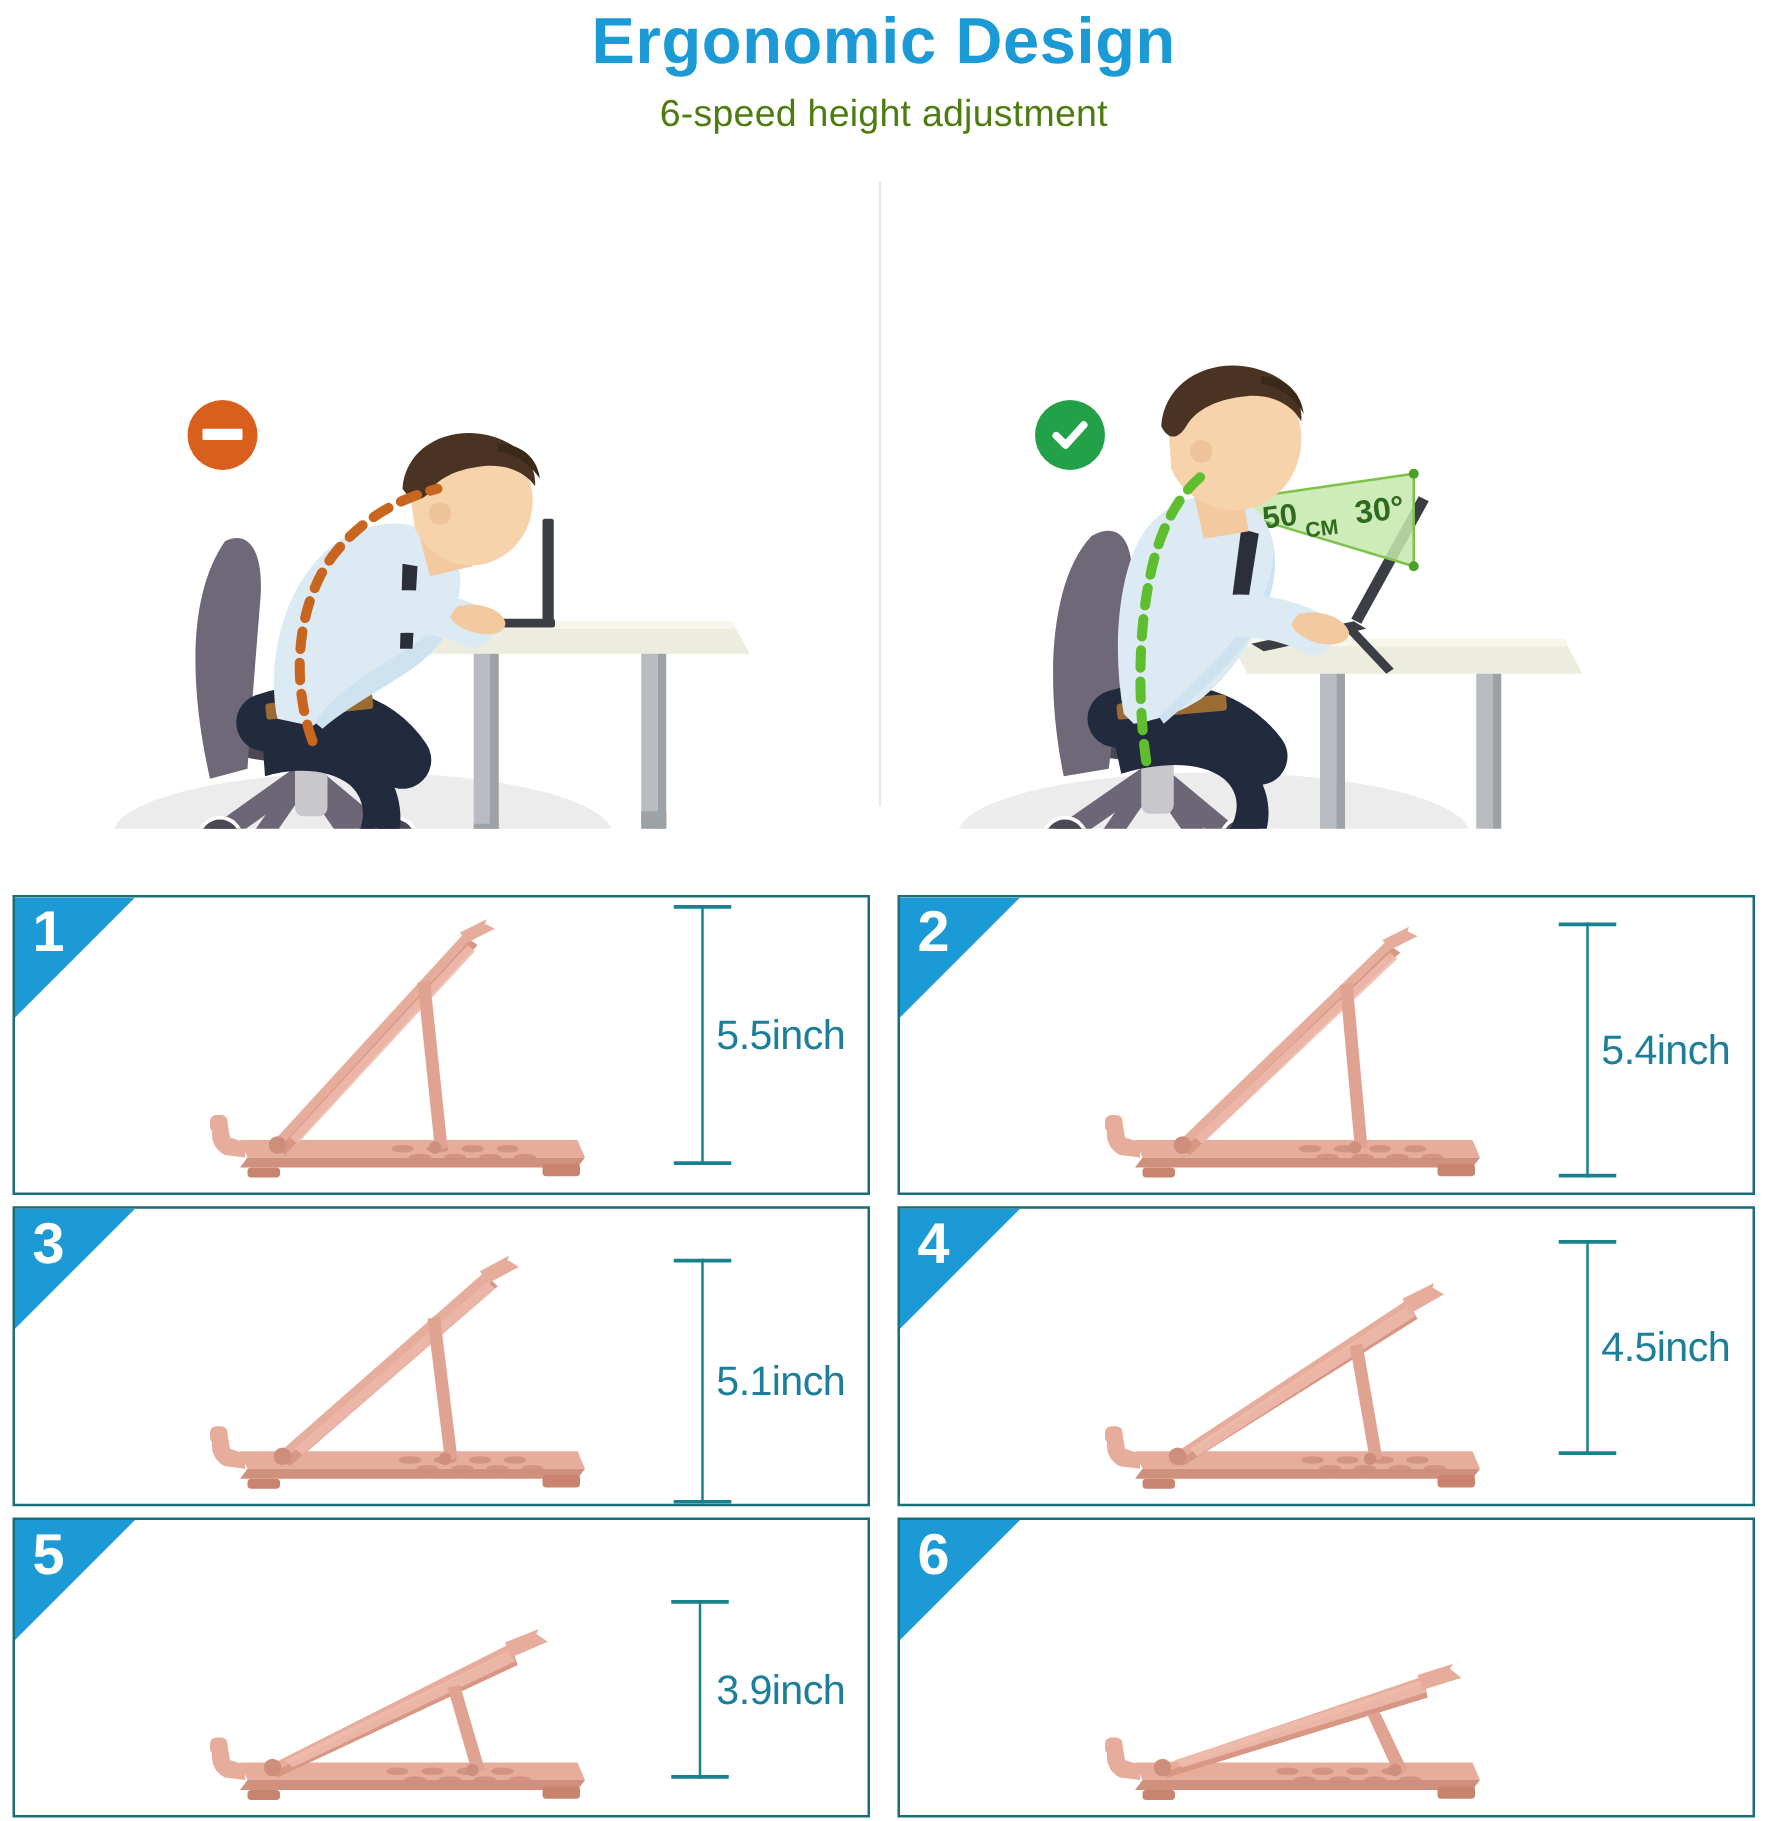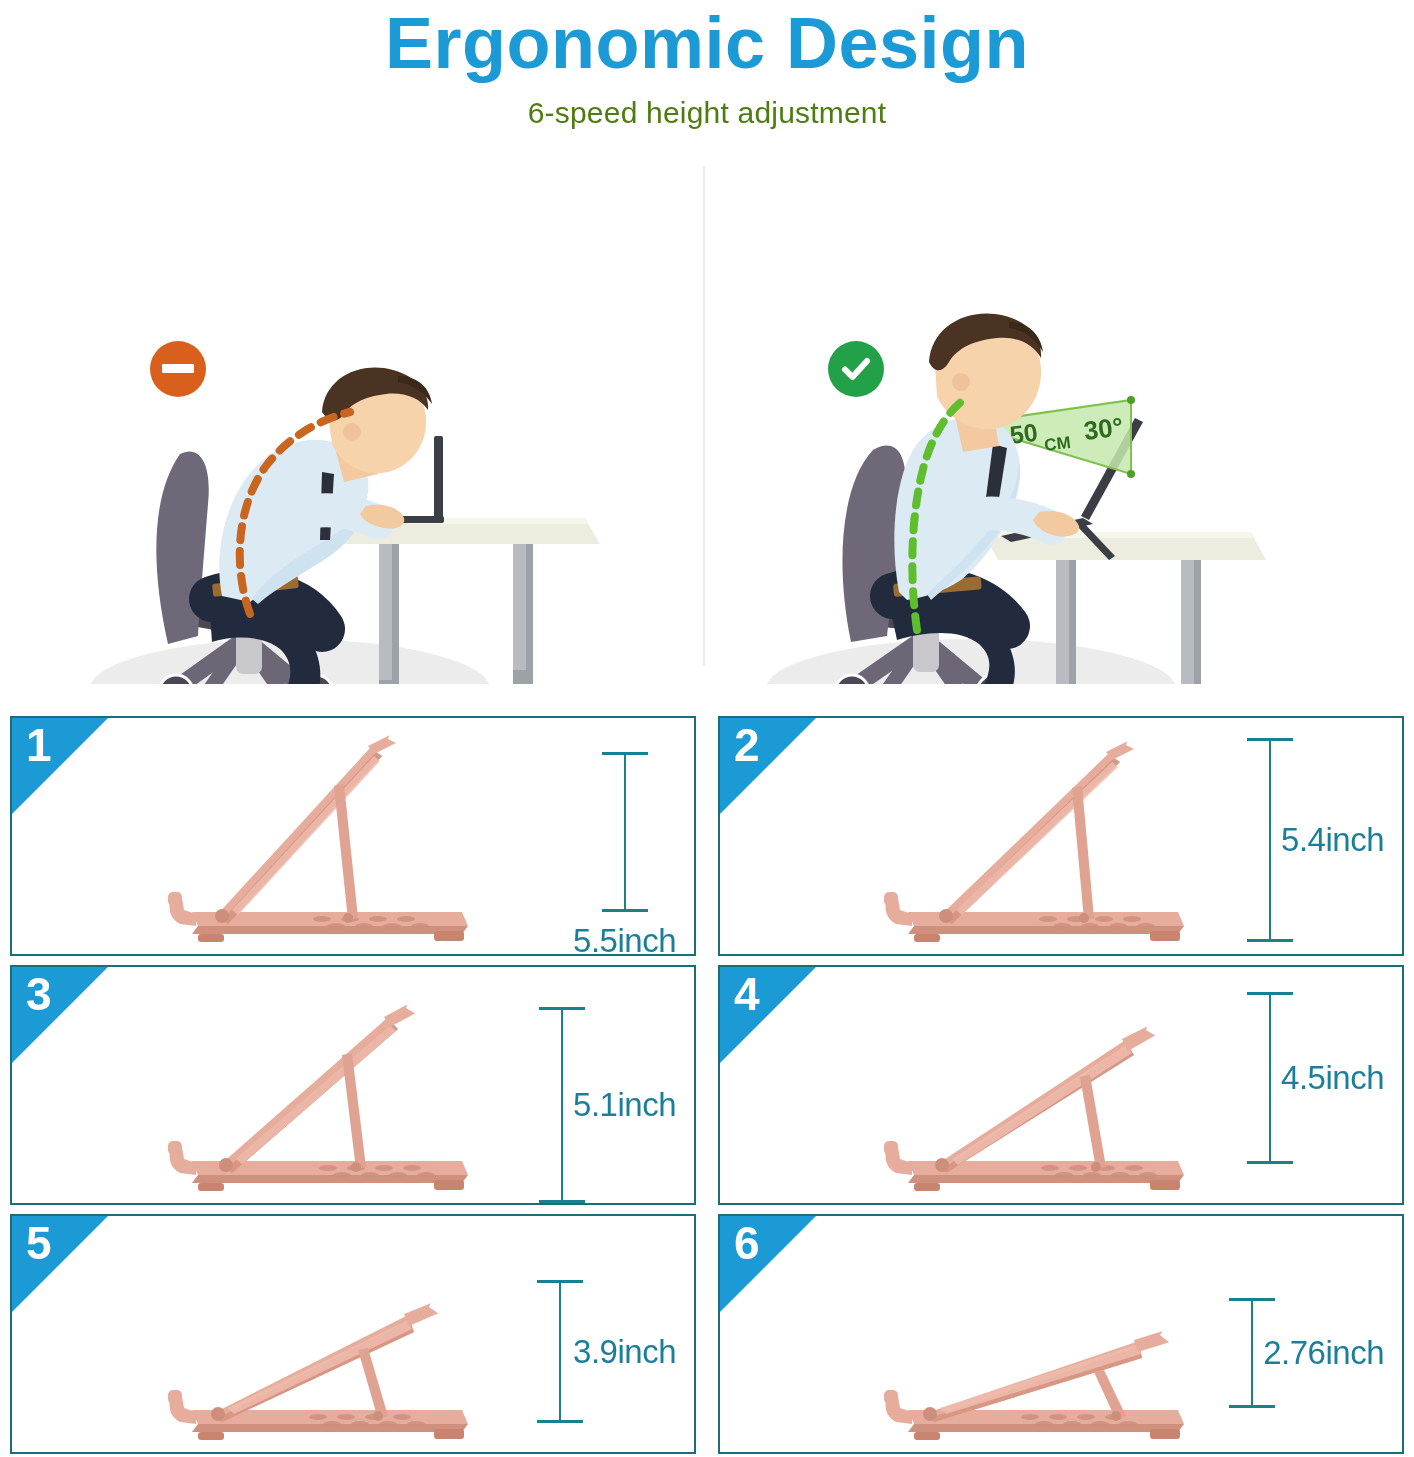--- a/index.html
+++ b/index.html
@@ -15,21 +15,21 @@
     position: relative;
   }
 
   
   .header {
     width: 100%;
     padding-top: 6px;
     text-align: center;
   }
   .main-title {
-    font-size: 72px;
+    font-size: 52px;
     font-weight: bold;
     color: #1C9AD6;
     letter-spacing: 0.5px;
     line-height: 1.05;
     margin: 0;
   }
   .sub-title {
     font-size: 30px;
     color: #4d7c0f;
     margin: 14px 0 0 0;
@@ -376,21 +376,21 @@
             <path d="M206 20 L230 8 L236 16 L212 28 Z" fill="#E7AD9C"></path>
             <path d="M228 7 L238 12 L236 18 L226 13 Z" fill="#FFFFFF"></path>
 
             <path d="M182 58 L196 192 L186 194 L172 60 Z" fill="#E0A392"></path>
 
             <circle cx="60" cy="190" r="7" fill="#CE8E7C"></circle>
             <circle cx="186" cy="192" r="5" fill="#CE8E7C"></circle>
           </g>
         </svg>
       </div>
-      <div class="dim" style="top:34px; height:208px;flex-direction:column;">
+      <div class="dim" style="top:6px; height:208px;">
         <div class="dim-bar" style="height:208px;"></div>
         <div class="dim-label">5.5inch</div>
       </div>
     </div>
 
     <div class="panel">
       <div class="corner-badge"></div>
       <div class="corner-number">2</div>
       <div class="stand-wrap">
         <svg width="400" height="228" viewBox="0 0 400 228">
@@ -577,20 +577,16 @@
             <path d="M52 194 L262 122 L264 134 L56 198 Z" fill="#D89684"></path>
             <path d="M62 184 L260 120 L263 130 L68 190 Z" fill="#EFBCAD" opacity="0.85"></path>
             <path d="M256 116 L288 106 L292 118 L260 128 Z" fill="#E7AD9C"></path>
             <path d="M286 105 L296 113 L292 119 L282 111 Z" fill="#FFFFFF"></path>
             <path d="M226 146 L248 192 L238 196 L216 148 Z" fill="#E0A392"></path>
             <circle cx="52" cy="190" r="7" fill="#CE8E7C"></circle>
             <circle cx="238" cy="192" r="5" fill="#CE8E7C"></circle>
           </g>
         </svg>
       </div>
-      <div class="dim" style="top:82px; height:110px;">
-        <div class="dim-bar" style="height:110px;"></div>
-        <div class="dim-label">2.76inch</div>
-      </div>
     </div>
   </div>
 
 </div>
 
 </body></html>

